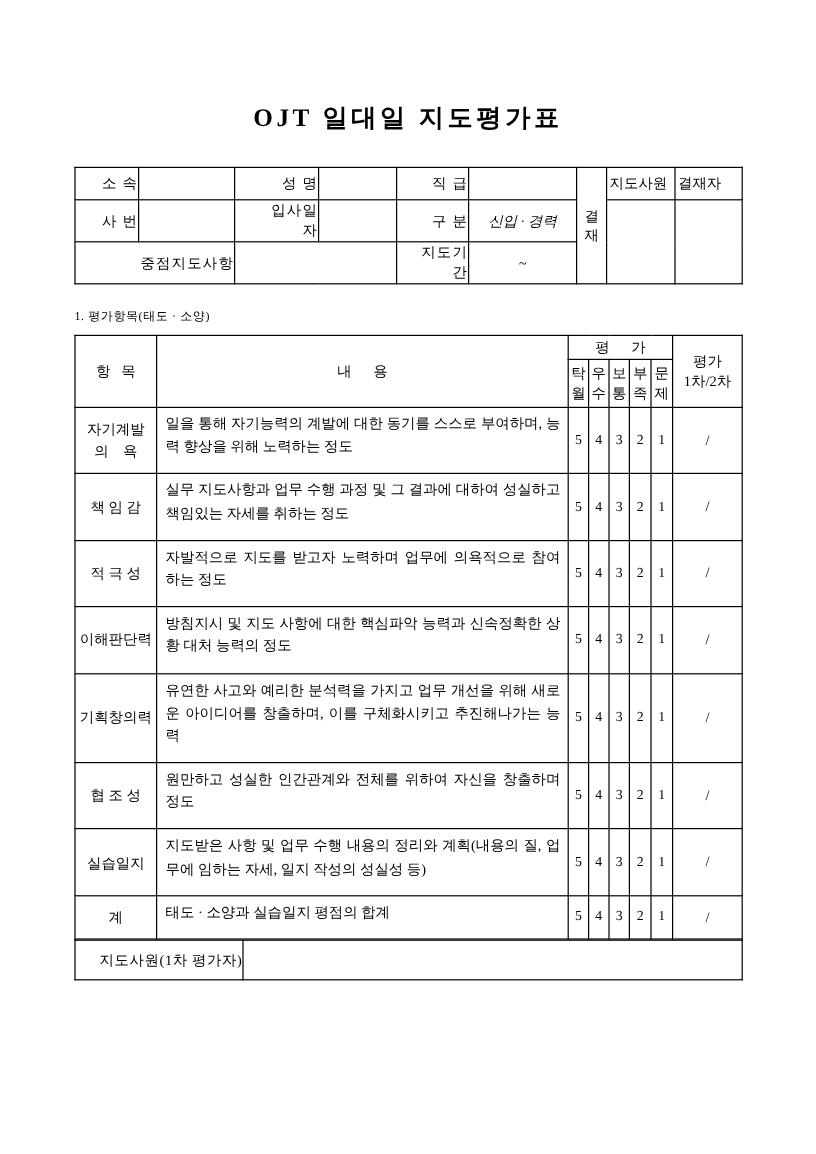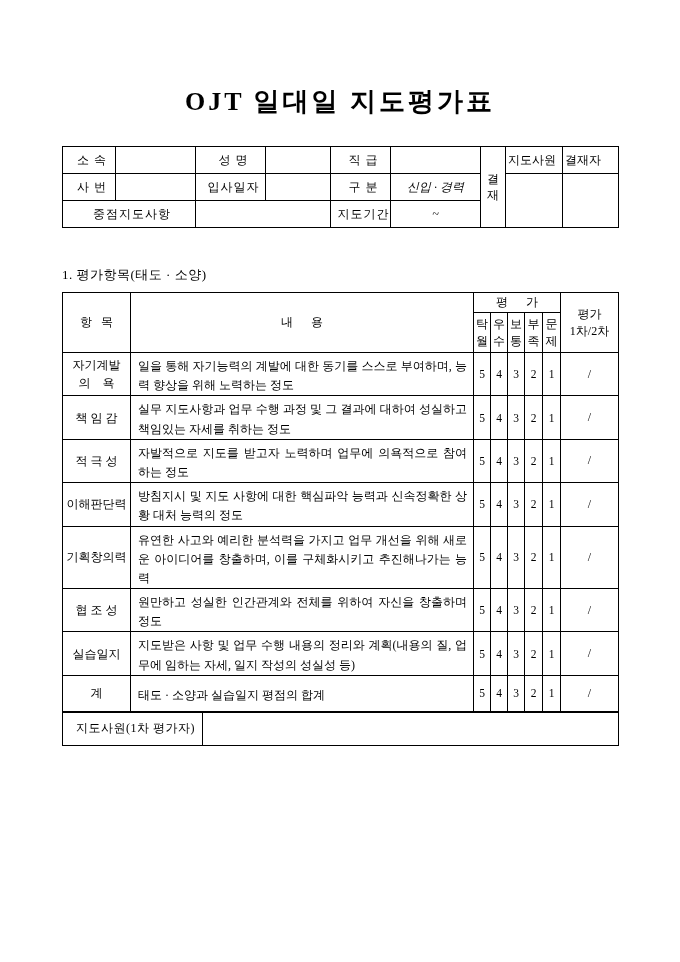--- a/index.html
+++ b/index.html
@@ -6,46 +6,46 @@
   html,body { background:#ffffff; }
   body {
     width:680px; height:962px;
     color:#000;
     font-family:"Liberation Serif","DejaVu Serif",serif;
     font-size:12px;
   }
   .page { width:680px; height:962px; padding:84px 62px 0 62px; background:#fff; }
   .doc-title {
     text-align:center;
-    font-size:26px;
+    font-size:21px;
     font-weight:bold;
     letter-spacing:3px;
     margin-bottom:27px;
   }
   table { border-collapse:collapse; width:556px; table-layout:fixed; }
   td {
     border:1px solid #000;
     font-size:12px;
     vertical-align:middle;
     overflow:hidden;
   }
   
   .info-table td { height:27px; }
-  .lbl { text-align:center; padding-left:6px; letter-spacing:1px; }
+  .lbl { text-align:right; padding-left:20px; letter-spacing:1px; }
   .ctr { padding:0 2px; }
   .val { text-align:center;font-style:italic; }
   .pre { white-space:pre-wrap; }
   .vert { text-align:center; line-height:1.35; }
   
-  .sec-heading { font-size:13px; margin:38px 0 8px 0; letter-spacing:0.5px; }
+  .sec-heading { font-size:10px; margin:20px 0 8px 0; letter-spacing:0.5px; }
   
   .eval-table .hdr1 td { height:20px; text-align:center; }
   .eval-table .hdr2 td { height:40px; text-align:center; line-height:1.35; }
   .eval-table .item  { text-align:center; line-height:1.5; padding:2px 1px; }
-  .eval-table .content { text-align:justify; line-height:1.6; padding:4px 6px 0 7px; }
+  .eval-table .content { text-align:justify; line-height:1.6; padding:4px 6px 12px 7px; }
   .eval-table .score { text-align:center; font-size:11.5px; padding:0; }
   .eval-table .grade { text-align:center; }
   .eval-table .r-sum td { height:36px; }
   
   .obs-table td { height:33px; }
   .obs-table .lbl { letter-spacing:0.5px; }
 </style>
 </head>
 <body>
 

